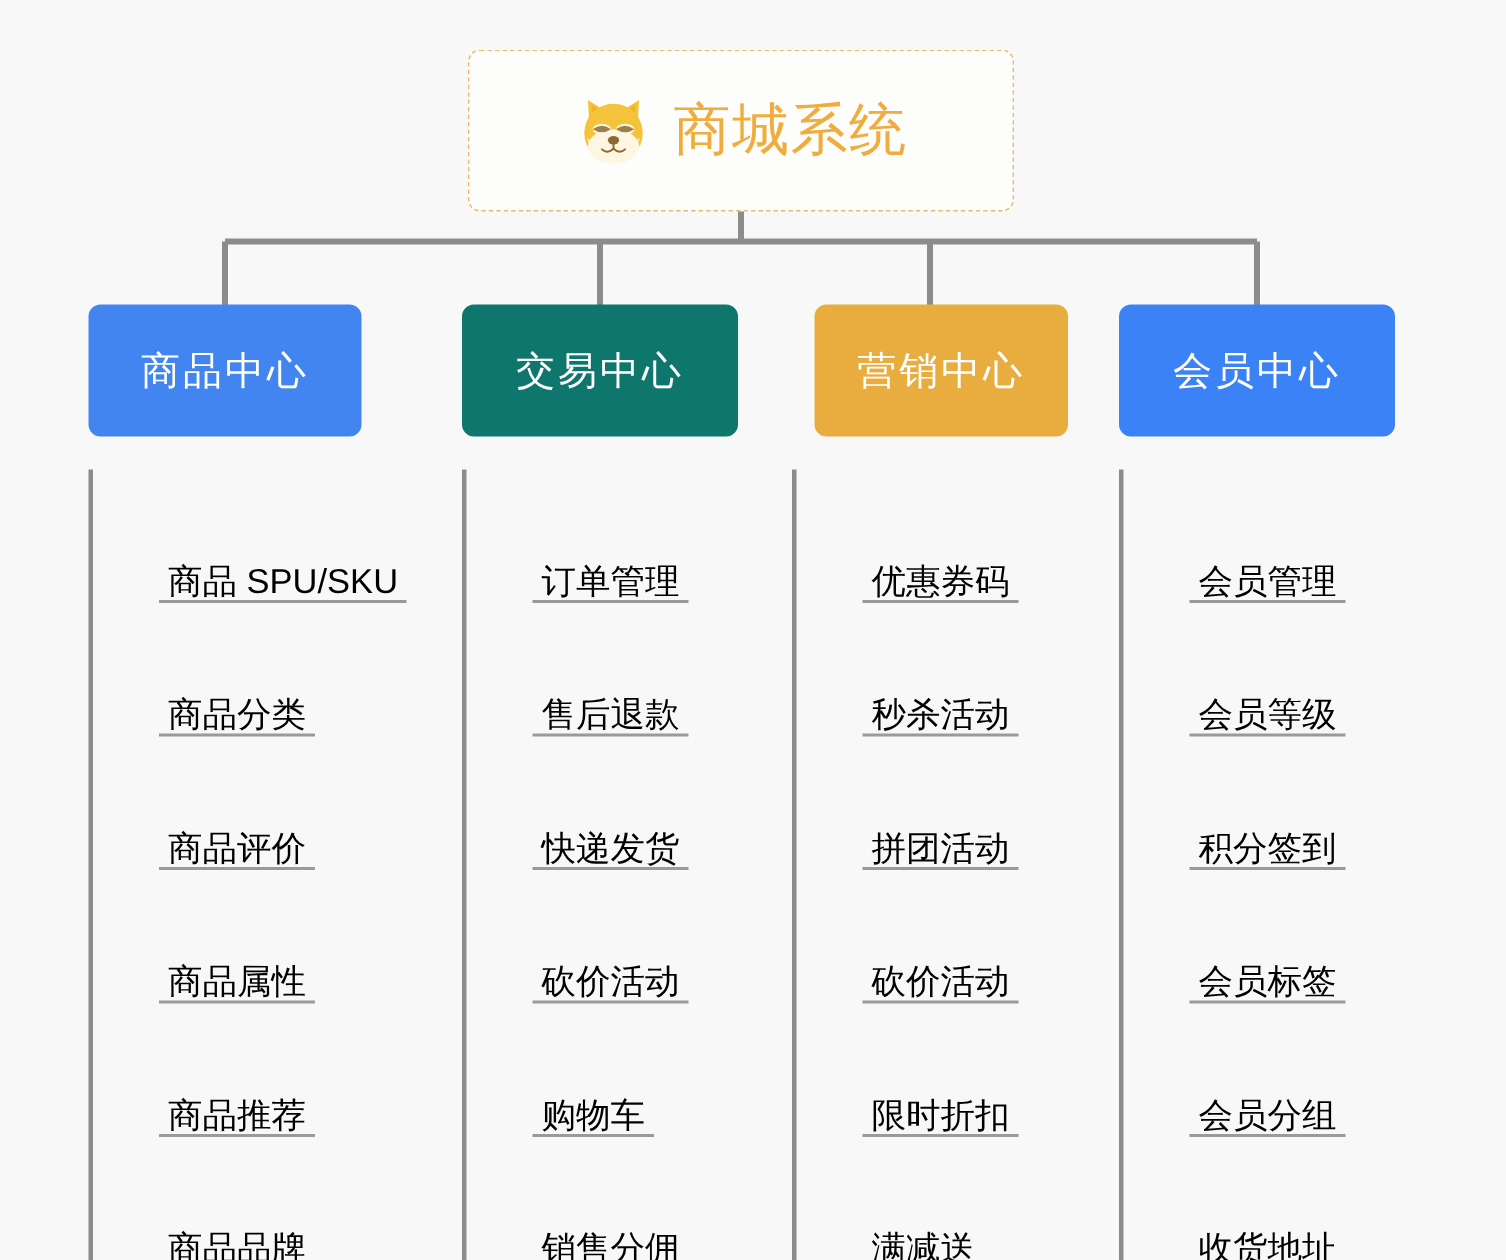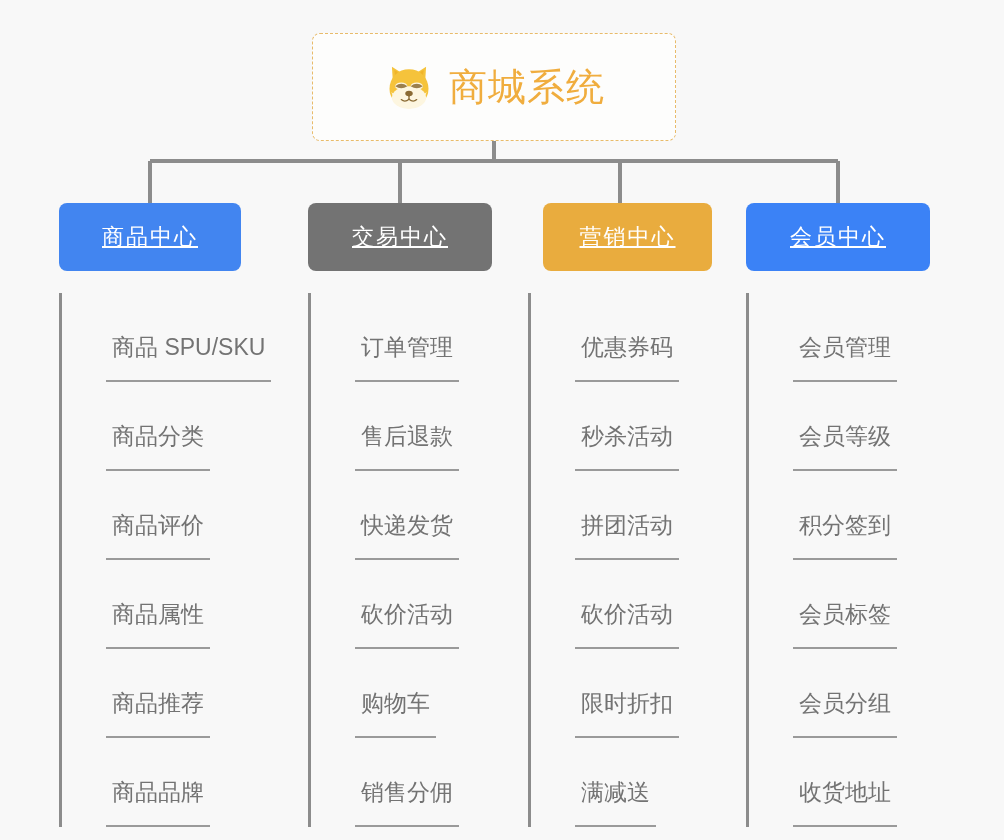--- a/index.html
+++ b/index.html
@@ -60,51 +60,50 @@
     position: absolute;
     left: 0;
     top: 203px;
     width: 1004px;
   }
   .column {
     position: absolute;
     top: 0;
   }
   .col-head {
-    height: 68px;
+    height: 88px;
     border-radius: 8px;
     display: flex;
     align-items: center;
     justify-content: center;
     color: #ffffff;
-    font-size: 22px;
+    font-size: 26px;
     letter-spacing: 2px;
     box-sizing: border-box;
-    text-decoration: underline;
   }
 
   
   .leaves {
     position: relative;
     margin-top: 22px;
     padding-left: 14px;
     border-left: 3px solid #8c8c8c;
   }
   .leaf {
     height: 89px;
     display: flex;
     align-items: flex-end;
     padding-left: 30px;
     box-sizing: border-box;
   }
   .leaf-label {
     font-size: 23px;
-    color: #737373;
+    color: #000000;
     line-height: 1.15;
-    padding: 0 6px 20px 6px;
+    padding: 0 6px 0 6px;
     border-bottom: 2px solid #9a9a9a;
     white-space: nowrap;
   }
 </style>
 </head>
 <body style="background: rgb(248, 248, 248);">
 
 <div class="root-node" style="border-color: rgb(232, 187, 106);">
   <svg class="root-emoji" viewBox="0 0 64 64">
     <path d="M11 7 L12 24 L22 14 Z" fill="#f5c33b"></path>
@@ -160,21 +159,21 @@
       <div class="leaf">
           <span class="leaf-label">商品推荐</span>
         </div>
       <div class="leaf">
           <span class="leaf-label">商品品牌</span>
         </div>
     </div>
   </div>
 
   <div class="column" style="left:308px;width:184px;">
-    <div class="col-head" style="background: #737373;">
+    <div class="col-head" style="background: #0f766e;">
       <span>交易中心</span>
     </div>
     <div class="leaves">
       <div class="leaf">
           <span class="leaf-label">订单管理</span>
         </div>
       <div class="leaf">
           <span class="leaf-label">售后退款</span>
         </div>
       <div class="leaf">

